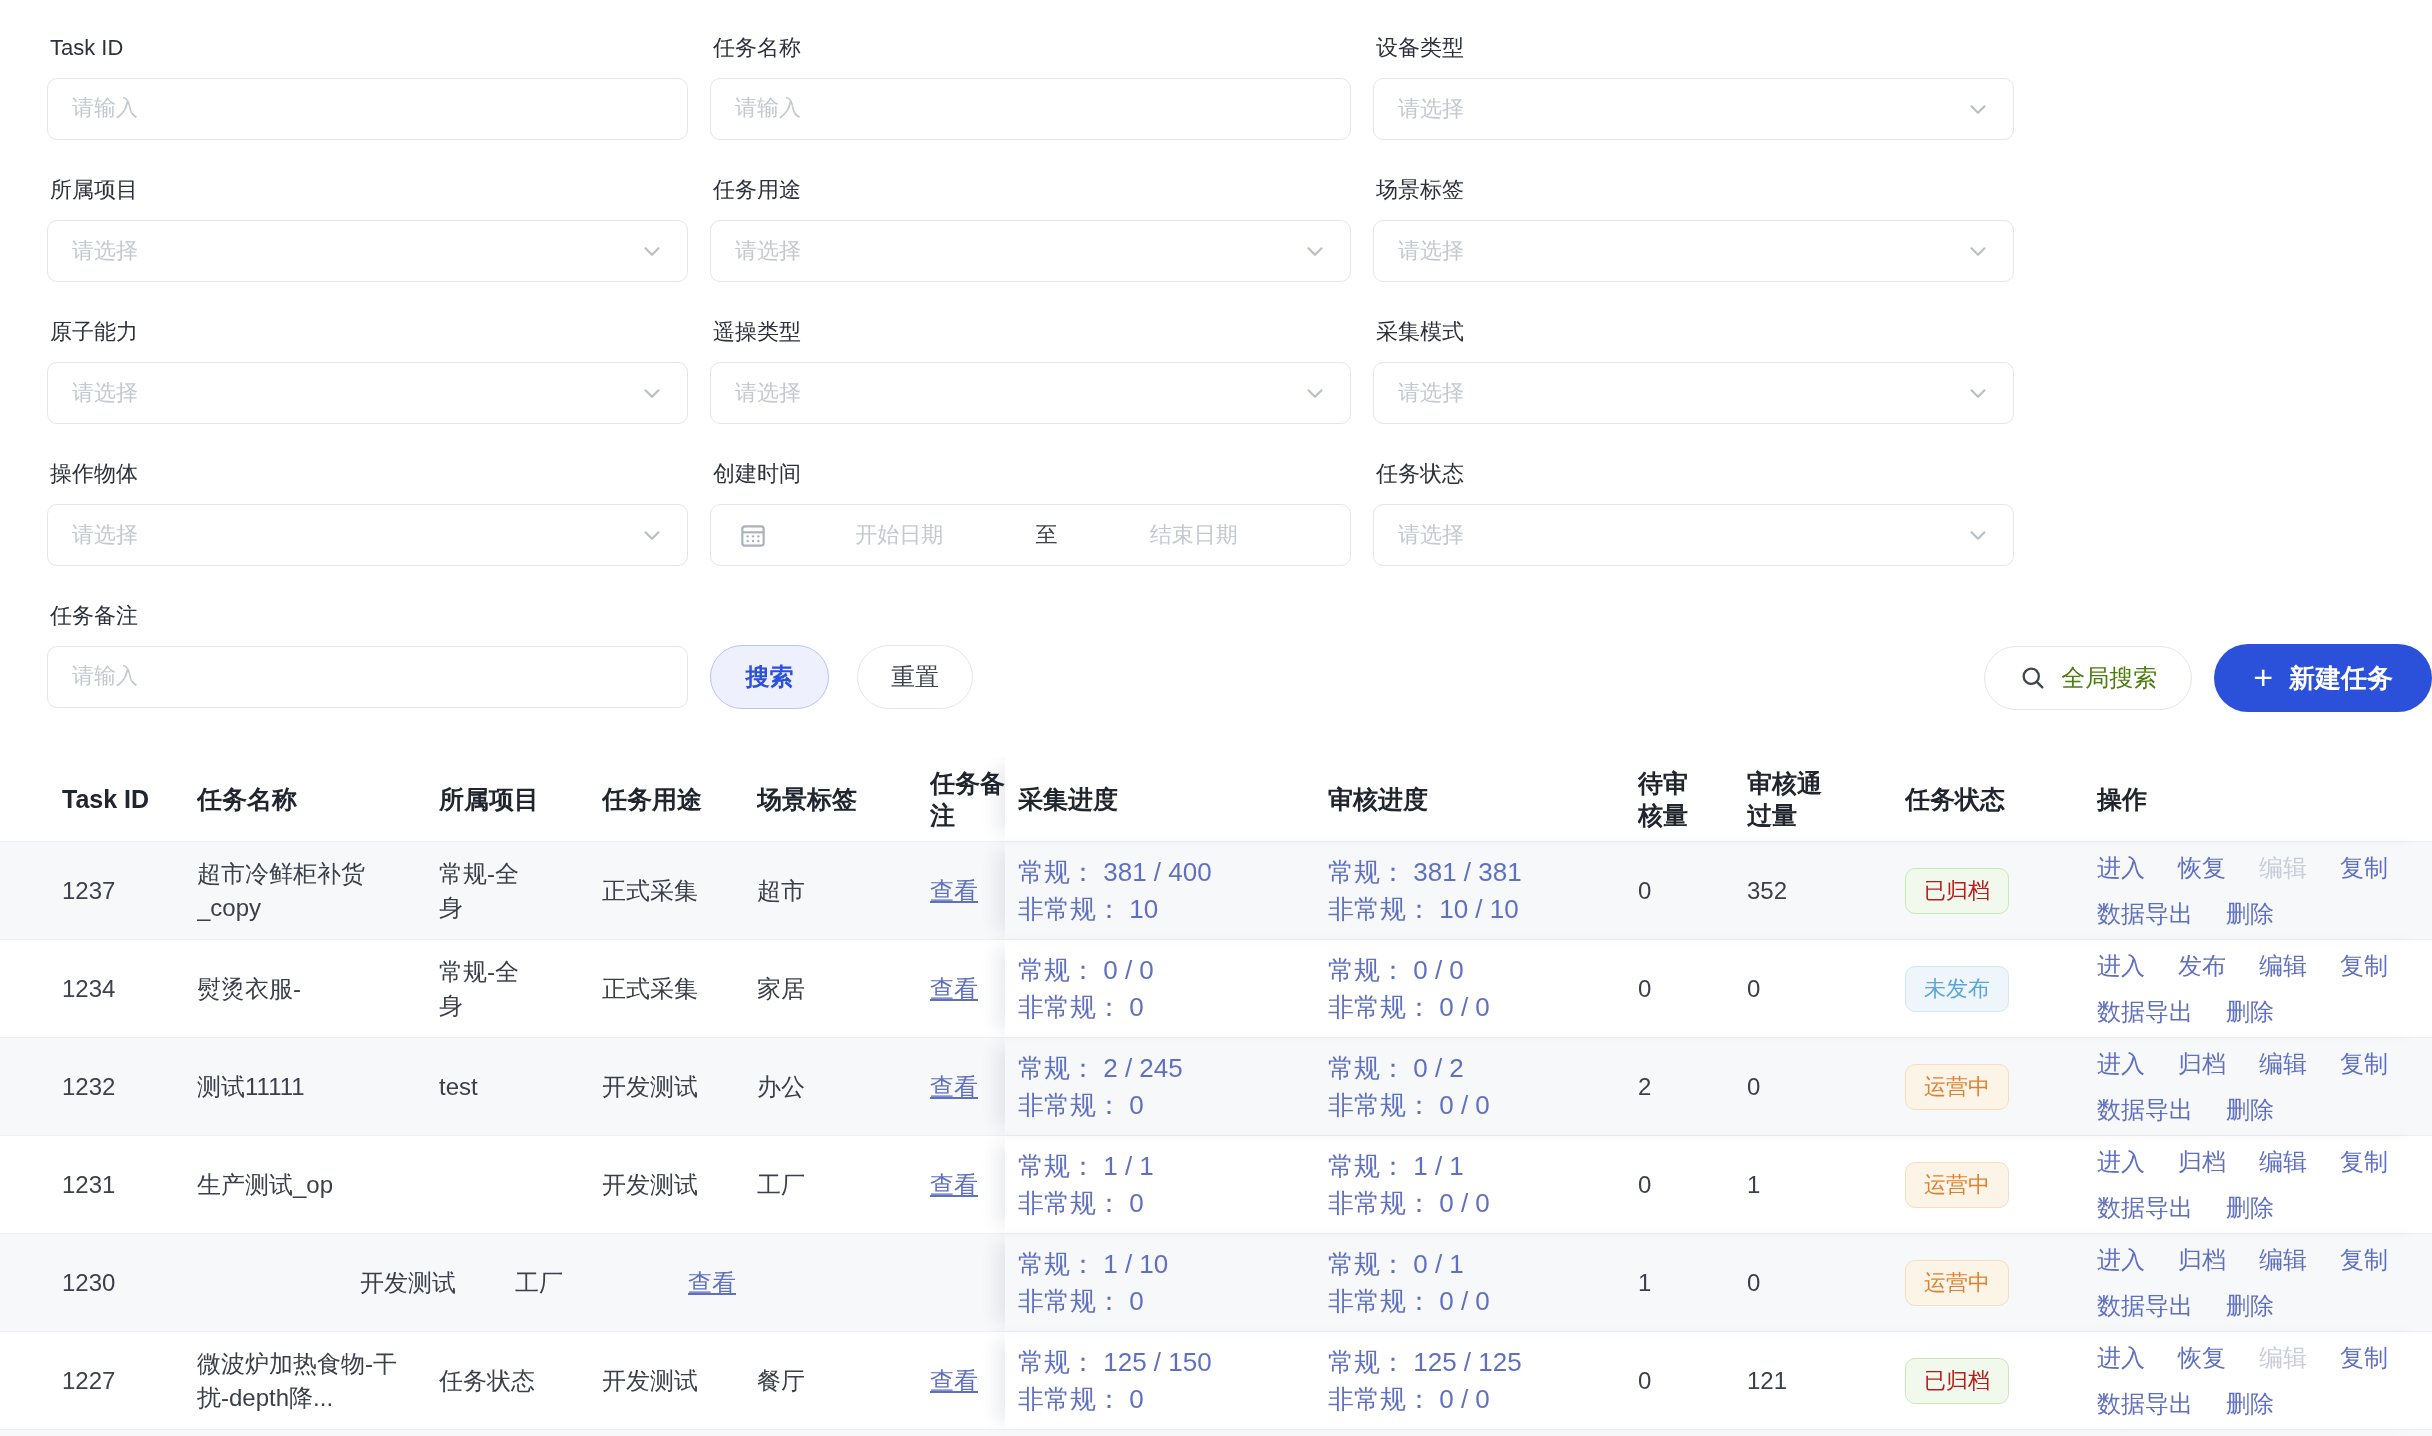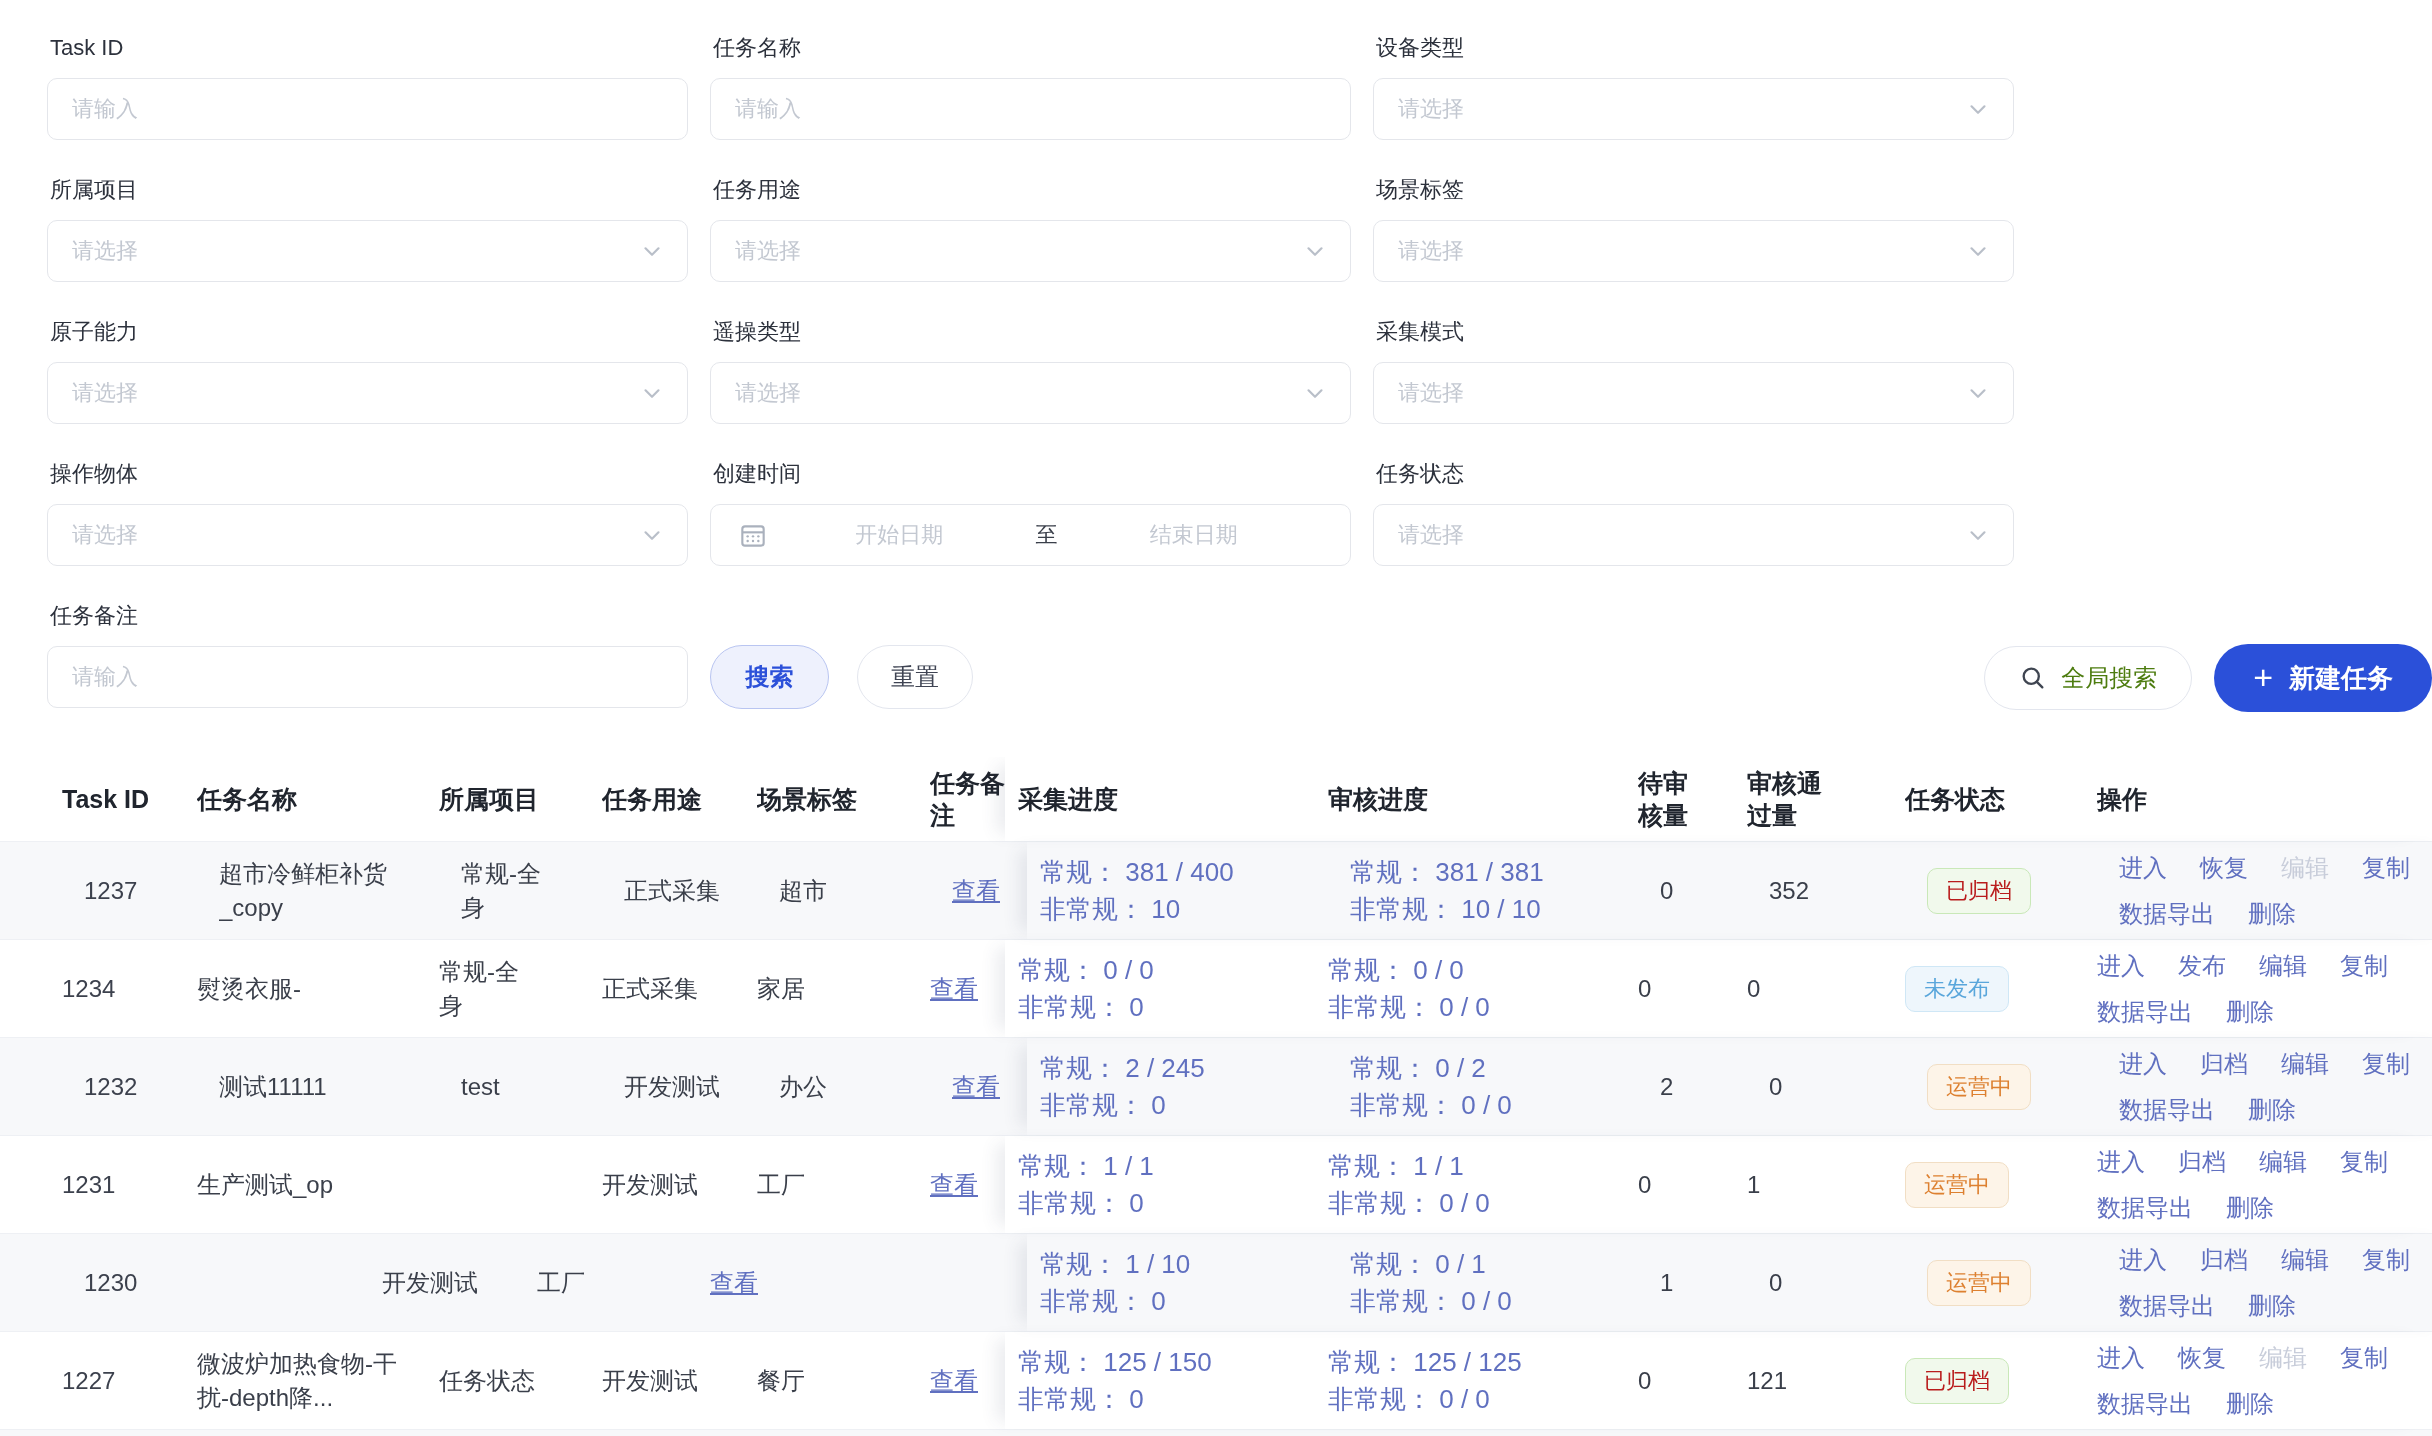--- a/index.html
+++ b/index.html
@@ -14,21 +14,21 @@
     margin-left:47px;display:grid;grid-template-columns:repeat(3,641px);
     column-gap:22px;row-gap:36px;
   }
   .field{display:flex;flex-direction:column;}
   .flabel{font-size:22px;line-height:28px;color:#2c313c;margin:0 0 16px 3px;}
   .ctl{
     box-sizing:border-box;height:62px;border:1.5px solid #e4e6eb;border-radius:10px;
     display:flex;align-items:center;background:#fff;
   }
   input.ctl{width:100%;padding:0 24px;font-size:22px;color:#701a75;outline:none;
-    font-family:Liberation Sans, sans-serif;}
+    font-family:Liberation Mono, monospace;}
   input.ctl::placeholder{color:#c3c8d1;}
   .ctl.select{padding:0 22px 0 24px;justify-content:space-between;cursor:pointer;}
   .ph{font-size:22px;color:#c3c8d1;}
   .ctl.range{padding:0 26px;gap:0;}
   .range .ph{flex:1;text-align:center;}
   .range .to{font-size:22px;color:#3a3f4a;padding:0 6px;}
   .cal-icon{flex:0 0 auto;}
   
   .last-row{position:relative;margin:36px 0 0 47px;width:2385px;display:flex;align-items:flex-start;}
   .btn{
@@ -38,21 +38,21 @@
   .btn-search{width:119px;height:64px;background:#eef1fd;border-color:#b9c5f1;color:#2b50d9;
     font-weight:700;margin:43px 0 0 22px;}
   .btn-reset{width:116px;height:64px;background:#fff;border-color:#e3e6ee;color:#3f4453;margin:43px 0 0 28px;}
   .right-actions{position:absolute;right:0;top:42px;display:flex;align-items:center;gap:22px;}
   .btn-global{height:64px;padding:0 34px;background:#fff;border-color:#e3e6ee;color:#4d7c0f;gap:14px;}
   .btn-create{height:68px;padding:0 38px;background:#2b50d9;color:#fff;font-weight:700;font-size:26px;gap:16px;}
   .plus{font-size:34px;font-weight:400;line-height:1;margin-top:-3px;}
   
   .table{position:absolute;top:757px;left:0;right:0;bottom:0;overflow:hidden;}
   .trow{display:flex;width:2432px;}
-  .trow.zebra{background:#f7f8fa;padding-left:22px;}
+  .trow.zebra{background:#f7f8fa;}
   .trow.data{border-top:1px solid #eef0f4;height:98px;box-sizing:border-box;}
   .thead{height:84px;}
   .left-part{box-sizing:border-box;width:1005px;padding-left:62px;display:flex;flex:0 0 auto;overflow:hidden;}
   .fixed-part{box-sizing:border-box;width:1427px;padding-left:13px;display:flex;flex:0 0 auto;
     box-shadow:-16px 0 16px -8px rgba(60,72,100,0.10);}
   .cell{display:flex;align-items:center;box-sizing:border-box;overflow:hidden;}
   .thead .cell{font-size:25px;font-weight:700;color:#20252e;white-space:pre-line;line-height:32px;}
   .c-id{width:135px;}.c-name{width:242px;}.c-project{width:163px;}
   .c-purpose{width:155px;}.c-scene{width:173px;}.c-remark{width:75px;white-space:nowrap;}
   .c-collect{width:310px;}.c-review{width:310px;}.c-pending{width:109px;}

